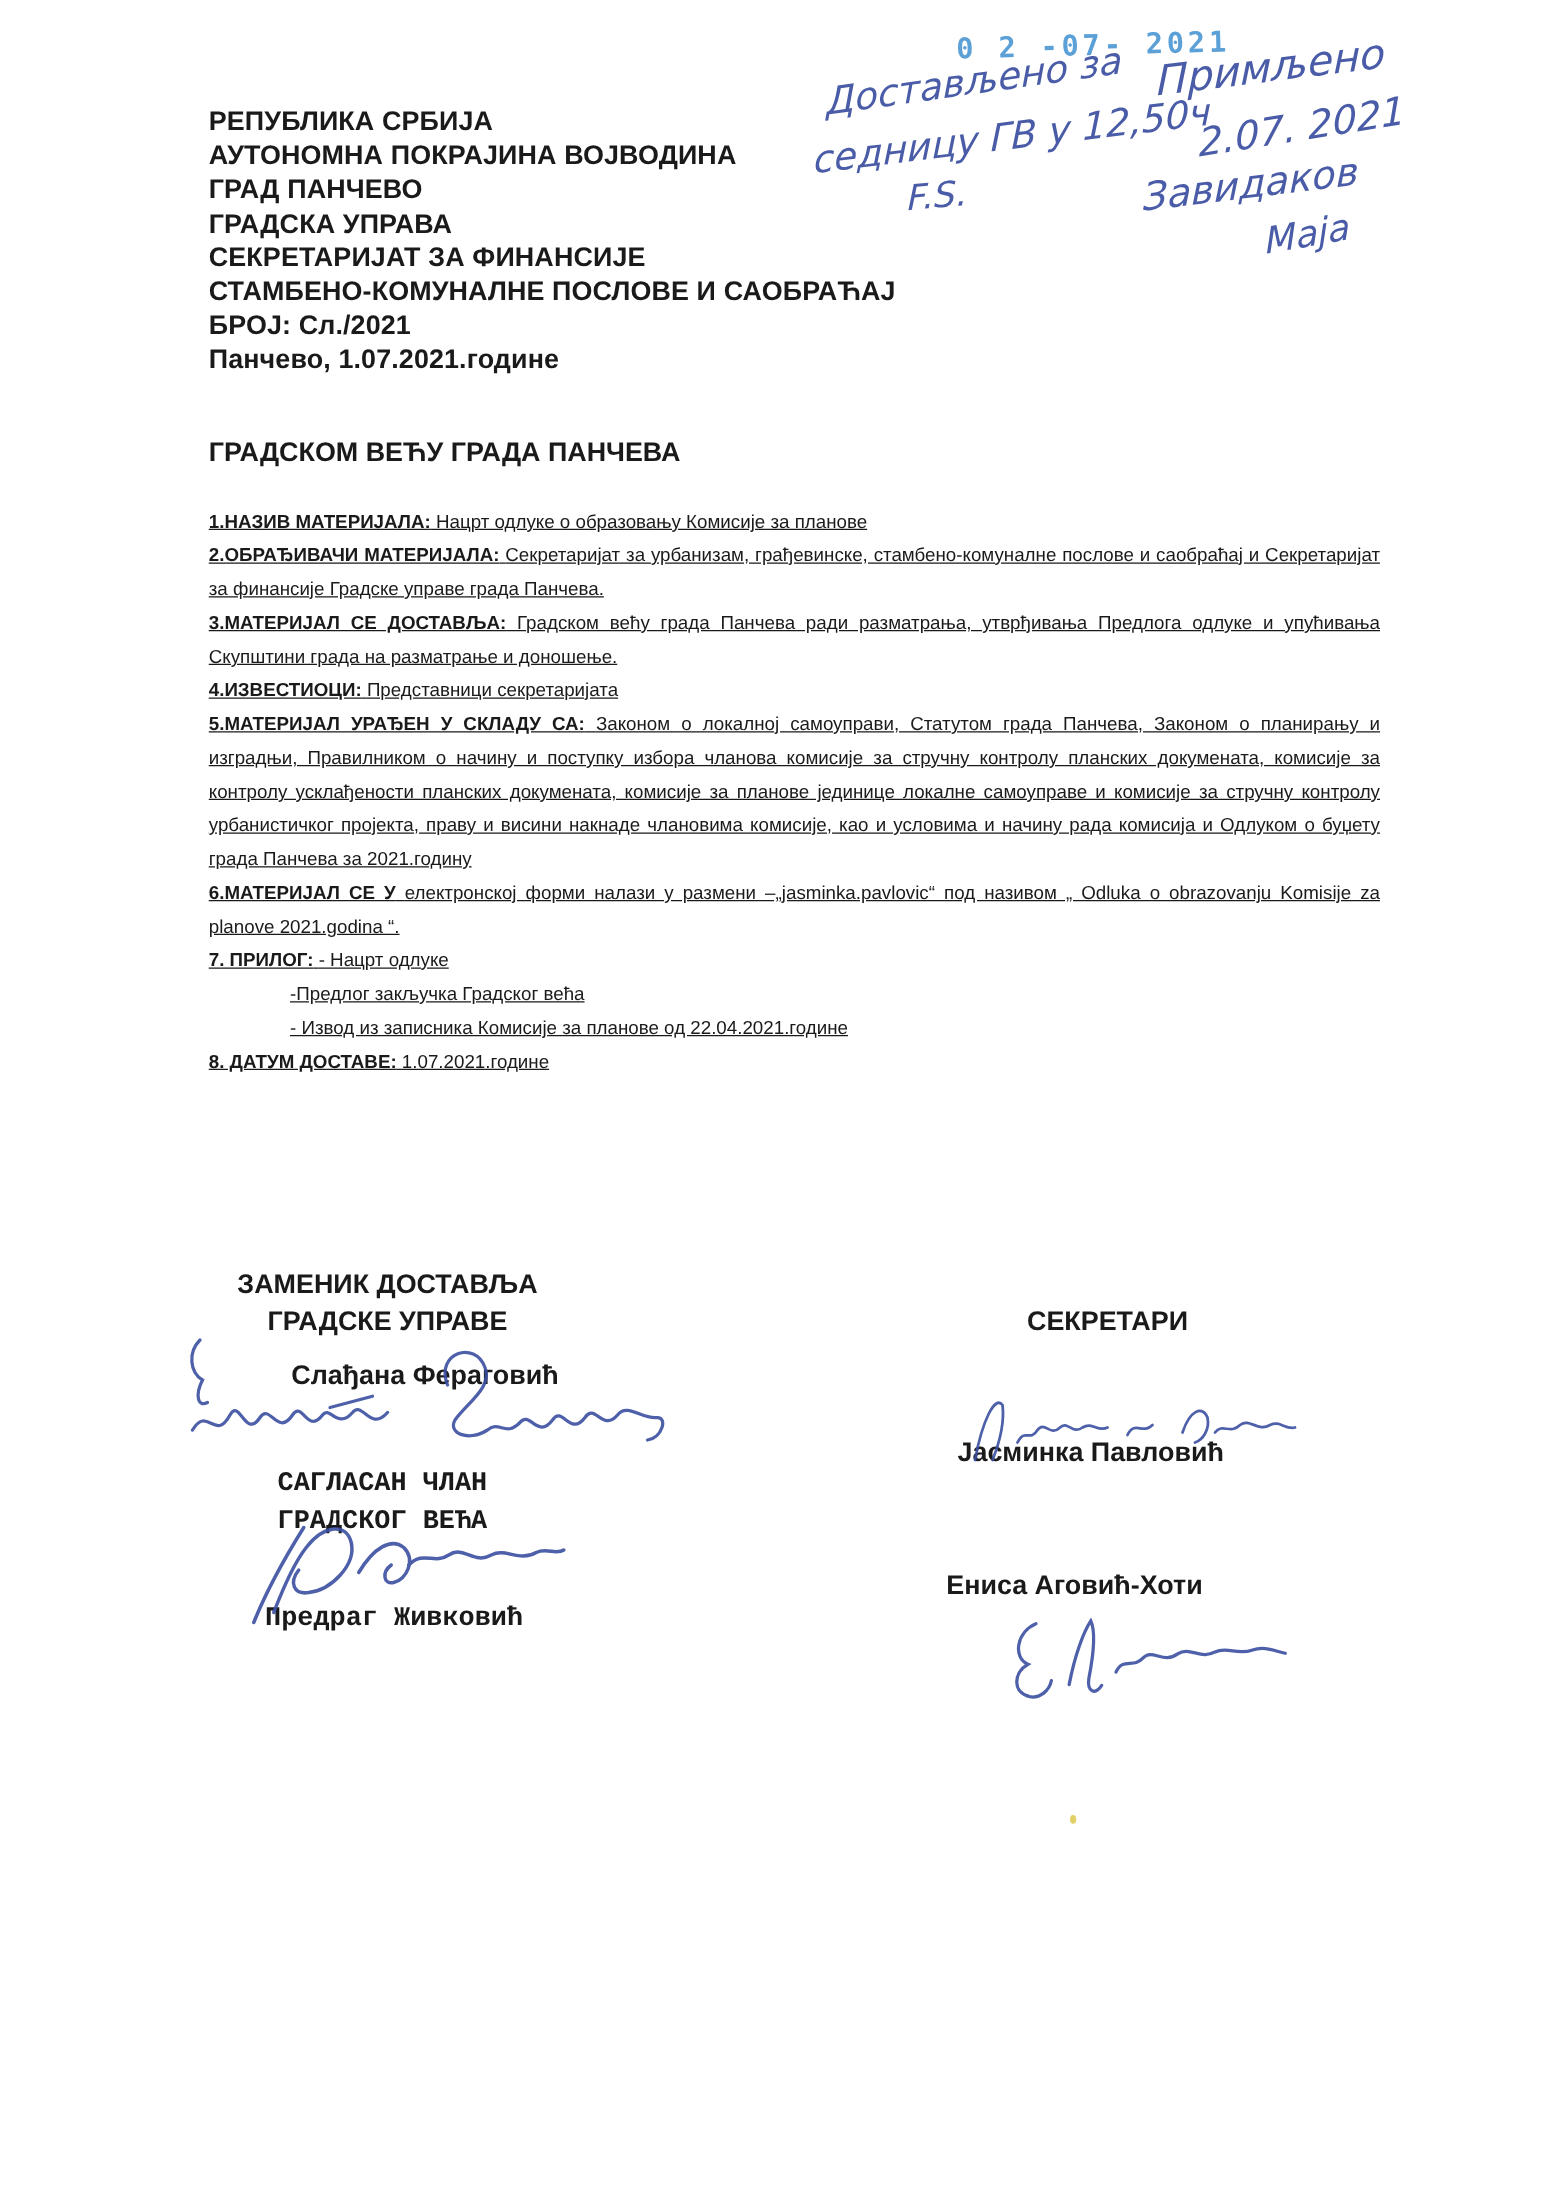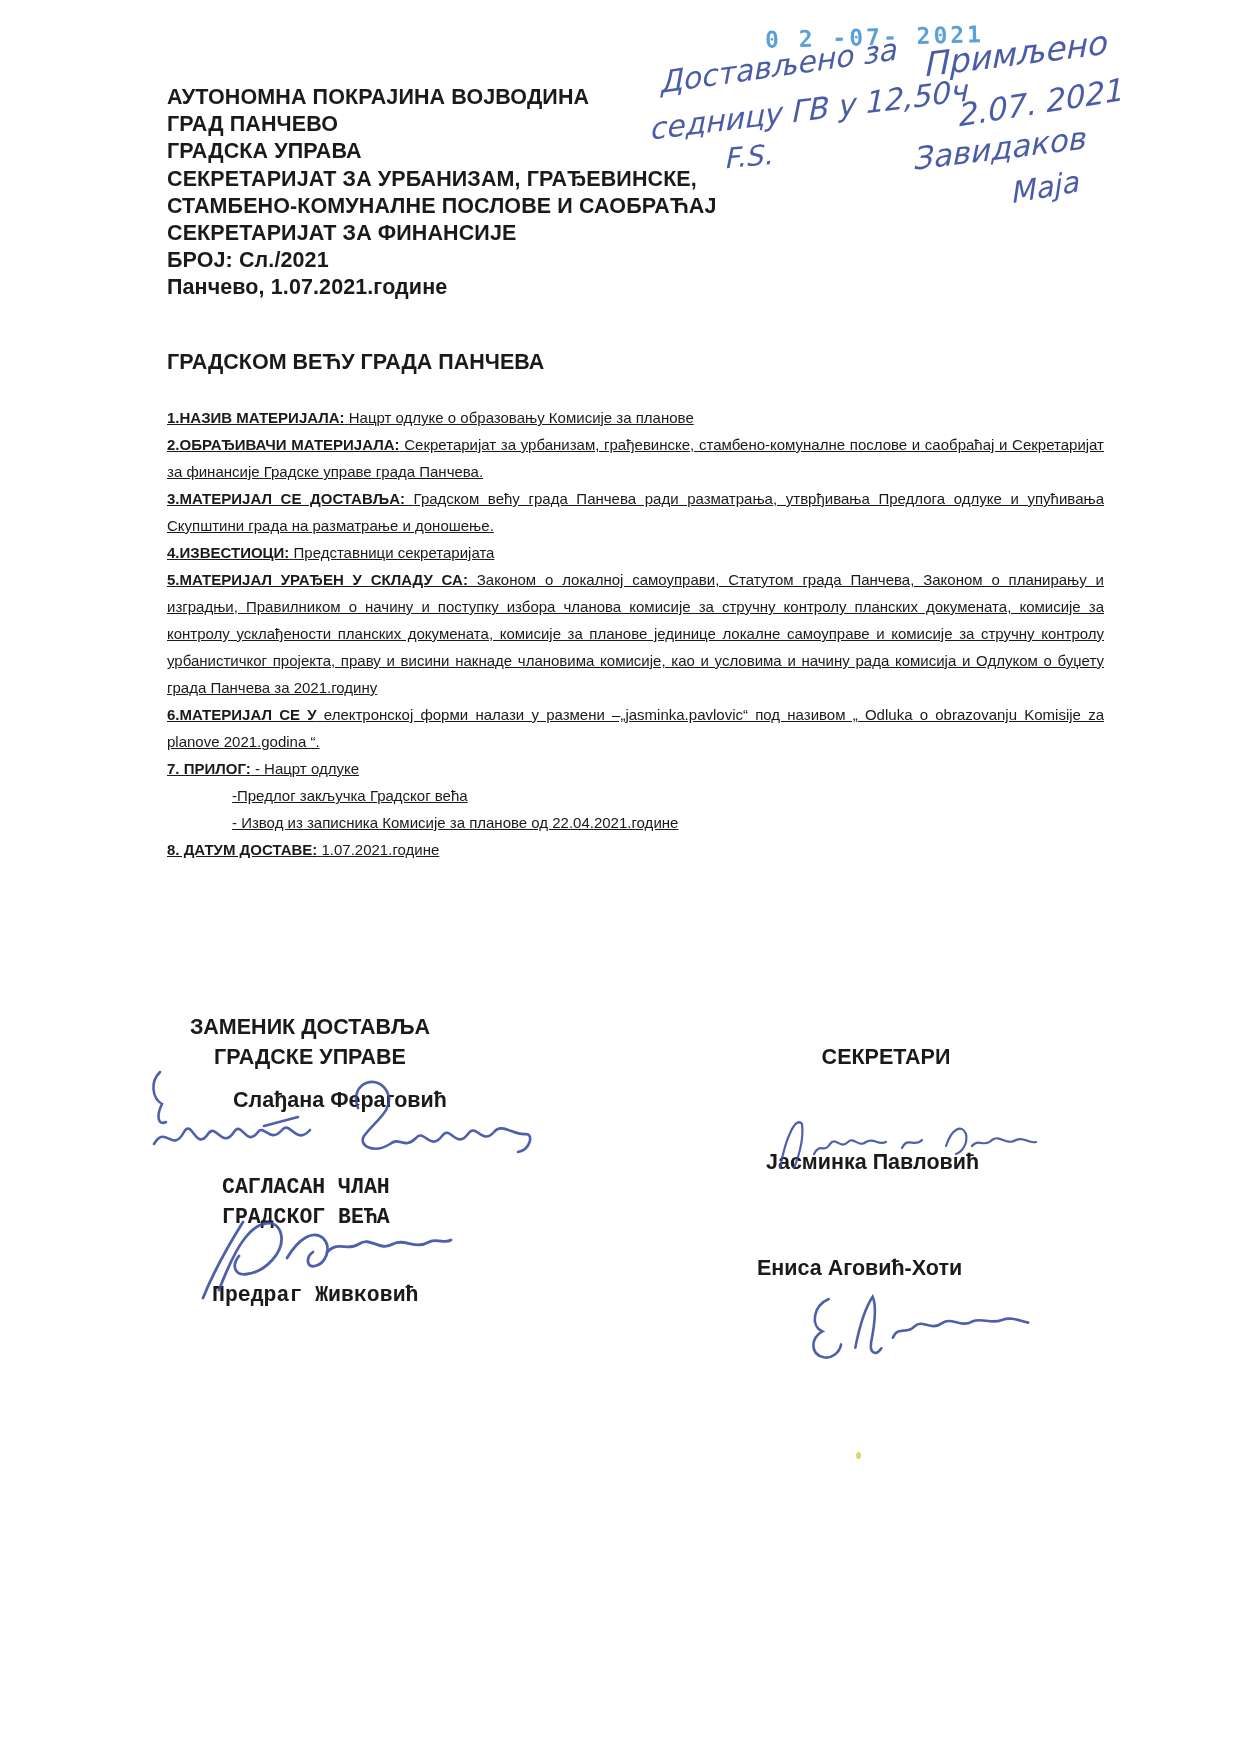--- a/index.html
+++ b/index.html
@@ -45,26 +45,26 @@
   <div class="stamp">0 2 -07- 2021</div>
   <div class="hand h-l1">Достављено за</div>
   <div class="hand h-l2">седницу ГВ у 12,50ч</div>
   <div class="hand h-l3">F.S.</div>
   <div class="hand h-r1">Примљено</div>
   <div class="hand h-r2">2.07. 2021</div>
   <div class="hand h-r3">Завидаков</div>
   <div class="hand h-r4">Маја</div>
 
   <div class="hdr">
+    <div>РЕПУБЛИКА СРБИЈА</div>
     <div>АУТОНОМНА ПОКРАЈИНА ВОЈВОДИНА</div>
     <div>ГРАД ПАНЧЕВО</div>
     <div>ГРАДСКА УПРАВА</div>
-    <div>СЕКРЕТАРИЈАТ  ЗА УРБАНИЗАМ, ГРАЂЕВИНСКЕ,</div>
+    <div>СЕКРЕТАРИЈАТ ЗА ФИНАНСИЈЕ</div>
     <div>СТАМБЕНО-КОМУНАЛНЕ ПОСЛОВЕ И САОБРАЋАЈ</div>
-    <div>СЕКРЕТАРИЈАТ ЗА ФИНАНСИЈЕ</div>
     <div>БРОЈ: Сл./2021</div>
     <div>Панчево, 1.07.2021.године</div>
   </div>
 
   <div class="addressee">ГРАДСКОМ ВЕЋУ ГРАДА ПАНЧЕВА</div>
 
   <div class="body-block">
     <p><strong>1.НАЗИВ МАТЕРИЈАЛА:</strong> <span>Нацрт одлуке  о образовању Комисије за планове</span></p>
     <p><strong>2.ОБРАЂИВАЧИ МАТЕРИЈАЛА:</strong> <span>Секретаријат за урбанизам, грађевинске, стамбено-комуналне послове и саобраћај  и Секретаријат за финансије Градске управе града Панчева.</span></p>
     <p><strong>3.МАТЕРИЈАЛ СЕ ДОСТАВЉА:</strong> <span>Градском већу града Панчева ради разматрања, утврђивања Предлога одлуке и упућивања Скупштини града на разматрање и доношење.</span></p>

